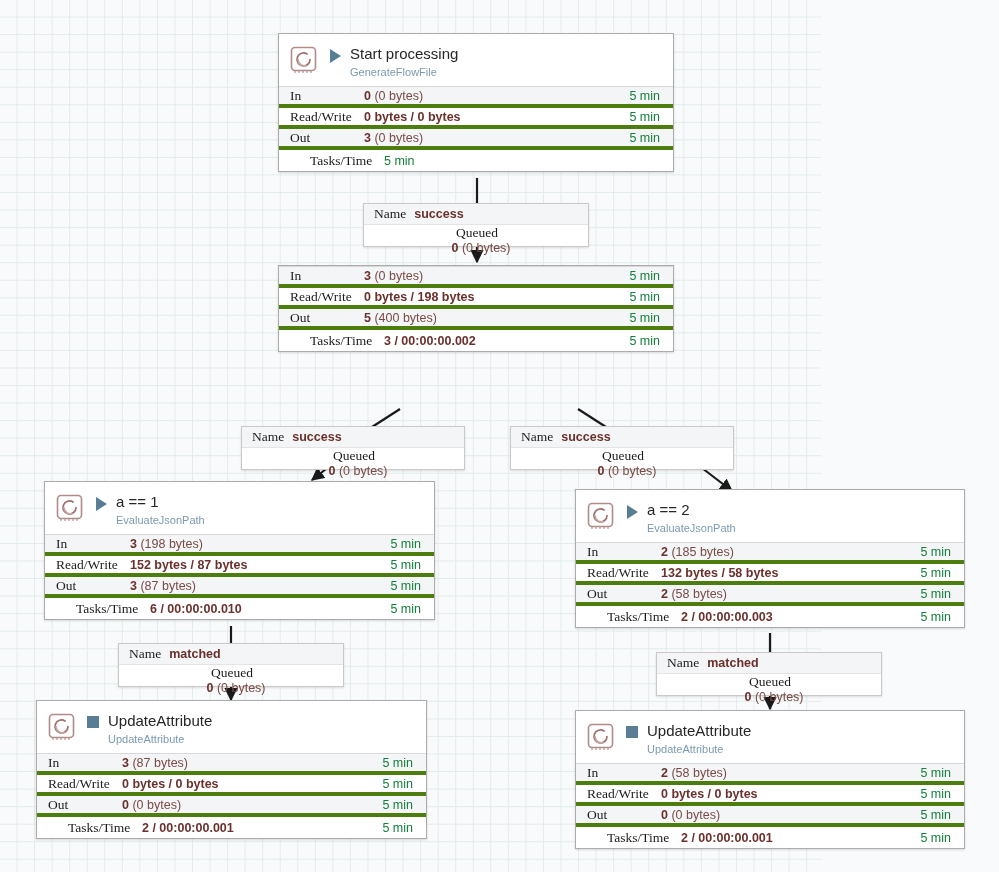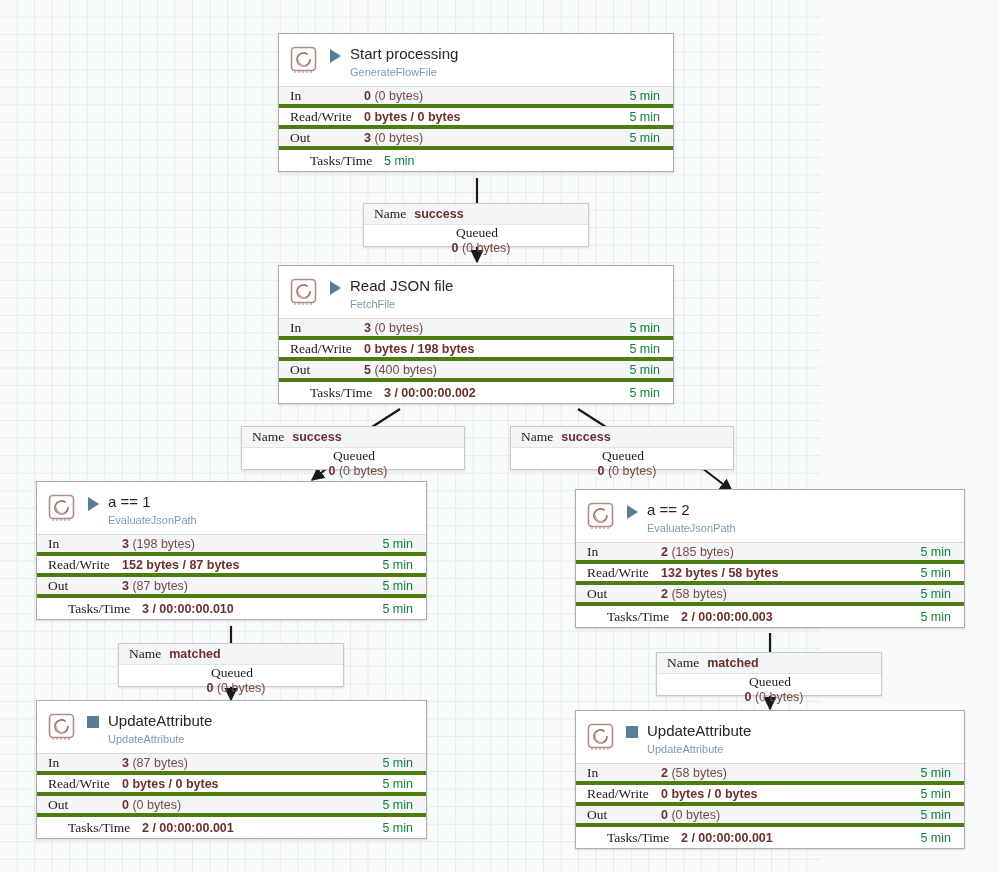--- a/index.html
+++ b/index.html
@@ -249,109 +249,86 @@
       <span class="conn-key">Name</span>
       <span class="conn-val">success</span>
     </div>
     <div class="conn-row bottom">
       <span class="conn-key">Queued</span>
       <span class="conn-val"><span>0</span><span class="paren"> (0 bytes)</span></span>
     </div>
   </div>
 
   <div class="processor" style="left:278px; top:265px; width:396px;">
+    <div class="proc-stats">
+      <div class="stat-row odd">
+        <span class="stat-label">In</span>
+        <span class="stat-value"><b>3</b><span> (0 bytes)</span></span>
+        <span class="stat-time">5 min</span>
+      </div>
+      <div class="stat-row even">
+        <span class="stat-label">Read/Write</span>
+        <span class="stat-value"><b>0 bytes / 198 bytes</b><span></span></span>
+        <span class="stat-time">5 min</span>
+      </div>
+      <div class="stat-row odd">
+        <span class="stat-label">Out</span>
+        <span class="stat-value"><b>5</b><span> (400 bytes)</span></span>
+        <span class="stat-time">5 min</span>
+      </div>
+      <div class="stat-row even">
+        <span class="stat-label">Tasks/Time</span>
+        <span class="stat-value"><b>3 / 00:00:00.002</b><span></span></span>
+        <span class="stat-time">5 min</span>
+      </div>
+    </div>
+  </div>
+
+  <div class="conn-label" style="left:241px; top:426px; width:224px;">
+    <div class="conn-row top">
+      <span class="conn-key">Name</span>
+      <span class="conn-val">success</span>
+    </div>
+    <div class="conn-row bottom">
+      <span class="conn-key">Queued</span>
+      <span class="conn-val"><span>0</span><span class="paren"> (0 bytes)</span></span>
+    </div>
+  </div>
+
+  <div class="conn-label" style="left:510px; top:426px; width:224px;">
+    <div class="conn-row top">
+      <span class="conn-key">Name</span>
+      <span class="conn-val">success</span>
+    </div>
+    <div class="conn-row bottom">
+      <span class="conn-key">Queued</span>
+      <span class="conn-val"><span>0</span><span class="paren"> (0 bytes)</span></span>
+    </div>
+  </div>
+
+  <div class="processor" style="left:44px; top:481px; width:391px;">
     <div class="proc-header">
       <span class="proc-icon">
         <svg viewBox="0 0 30 30" width="30" height="30">
           <rect x="2.5" y="2.5" width="24" height="23" rx="3.5" fill="#ffffff" stroke="#b08b88" stroke-width="1.6"></rect>
           <path d="M21 14.5a6.5 6.5 0 1 1-3-5.5" fill="none" stroke="#9e6f6c" stroke-width="1.7" stroke-linecap="round"></path>
           <path d="M9 14.5a6.5 6.5 0 0 0 8 6.2" fill="none" stroke="#c6a6a3" stroke-width="1.7" stroke-linecap="round"></path>
           <g stroke="#b08b88" stroke-width="1.1">
             <line x1="6" y1="25.5" x2="6" y2="28"></line>
             <line x1="10" y1="25.5" x2="10" y2="28"></line>
             <line x1="14" y1="25.5" x2="14" y2="28"></line>
             <line x1="18" y1="25.5" x2="18" y2="28"></line>
             <line x1="22" y1="25.5" x2="22" y2="28"></line>
           </g>
         </svg>
       </span>
       <span class="run-glyph">
           <i class="glyph-play"></i>
         </span>
       <span class="proc-titles">
-        <div class="proc-name">Read JSON file</div>
-        <div class="proc-type">FetchFile</div>
-      </span>
-    </div>
-    <div class="proc-stats">
-      <div class="stat-row odd">
-        <span class="stat-label">In</span>
-        <span class="stat-value"><b>3</b><span> (0 bytes)</span></span>
-        <span class="stat-time">5 min</span>
-      </div>
-      <div class="stat-row even">
-        <span class="stat-label">Read/Write</span>
-        <span class="stat-value"><b>0 bytes / 198 bytes</b><span></span></span>
-        <span class="stat-time">5 min</span>
-      </div>
-      <div class="stat-row odd">
-        <span class="stat-label">Out</span>
-        <span class="stat-value"><b>5</b><span> (400 bytes)</span></span>
-        <span class="stat-time">5 min</span>
-      </div>
-      <div class="stat-row even">
-        <span class="stat-label">Tasks/Time</span>
-        <span class="stat-value"><b>3 / 00:00:00.002</b><span></span></span>
-        <span class="stat-time">5 min</span>
-      </div>
-    </div>
-  </div>
-
-  <div class="conn-label" style="left:241px; top:426px; width:224px;">
-    <div class="conn-row top">
-      <span class="conn-key">Name</span>
-      <span class="conn-val">success</span>
-    </div>
-    <div class="conn-row bottom">
-      <span class="conn-key">Queued</span>
-      <span class="conn-val"><span>0</span><span class="paren"> (0 bytes)</span></span>
-    </div>
-  </div>
-
-  <div class="conn-label" style="left:510px; top:426px; width:224px;">
-    <div class="conn-row top">
-      <span class="conn-key">Name</span>
-      <span class="conn-val">success</span>
-    </div>
-    <div class="conn-row bottom">
-      <span class="conn-key">Queued</span>
-      <span class="conn-val"><span>0</span><span class="paren"> (0 bytes)</span></span>
-    </div>
-  </div>
-
-  <div class="processor" style="left:36px; top:481px; width:391px;">
-    <div class="proc-header">
-      <span class="proc-icon">
-        <svg viewBox="0 0 30 30" width="30" height="30">
-          <rect x="2.5" y="2.5" width="24" height="23" rx="3.5" fill="#ffffff" stroke="#b08b88" stroke-width="1.6"></rect>
-          <path d="M21 14.5a6.5 6.5 0 1 1-3-5.5" fill="none" stroke="#9e6f6c" stroke-width="1.7" stroke-linecap="round"></path>
-          <path d="M9 14.5a6.5 6.5 0 0 0 8 6.2" fill="none" stroke="#c6a6a3" stroke-width="1.7" stroke-linecap="round"></path>
-          <g stroke="#b08b88" stroke-width="1.1">
-            <line x1="6" y1="25.5" x2="6" y2="28"></line>
-            <line x1="10" y1="25.5" x2="10" y2="28"></line>
-            <line x1="14" y1="25.5" x2="14" y2="28"></line>
-            <line x1="18" y1="25.5" x2="18" y2="28"></line>
-            <line x1="22" y1="25.5" x2="22" y2="28"></line>
-          </g>
-        </svg>
-      </span>
-      <span class="run-glyph">
-          <i class="glyph-play"></i>
-        </span>
-      <span class="proc-titles">
         <div class="proc-name">a == 1</div>
         <div class="proc-type">EvaluateJsonPath</div>
       </span>
     </div>
     <div class="proc-stats">
       <div class="stat-row odd">
         <span class="stat-label">In</span>
         <span class="stat-value"><b>3</b><span> (198 bytes)</span></span>
         <span class="stat-time">5 min</span>
       </div>
@@ -360,21 +337,21 @@
         <span class="stat-value"><b>152 bytes / 87 bytes</b><span></span></span>
         <span class="stat-time">5 min</span>
       </div>
       <div class="stat-row odd">
         <span class="stat-label">Out</span>
         <span class="stat-value"><b>3</b><span> (87 bytes)</span></span>
         <span class="stat-time">5 min</span>
       </div>
       <div class="stat-row even">
         <span class="stat-label">Tasks/Time</span>
-        <span class="stat-value"><b>3 / 00:00:00.010</b><span></span></span>
+        <span class="stat-value"><b>6 / 00:00:00.010</b><span></span></span>
         <span class="stat-time">5 min</span>
       </div>
     </div>
   </div>
 
   <div class="processor" style="left:575px; top:489px; width:390px;">
     <div class="proc-header">
       <span class="proc-icon">
         <svg viewBox="0 0 30 30" width="30" height="30">
           <rect x="2.5" y="2.5" width="24" height="23" rx="3.5" fill="#ffffff" stroke="#b08b88" stroke-width="1.6"></rect>

